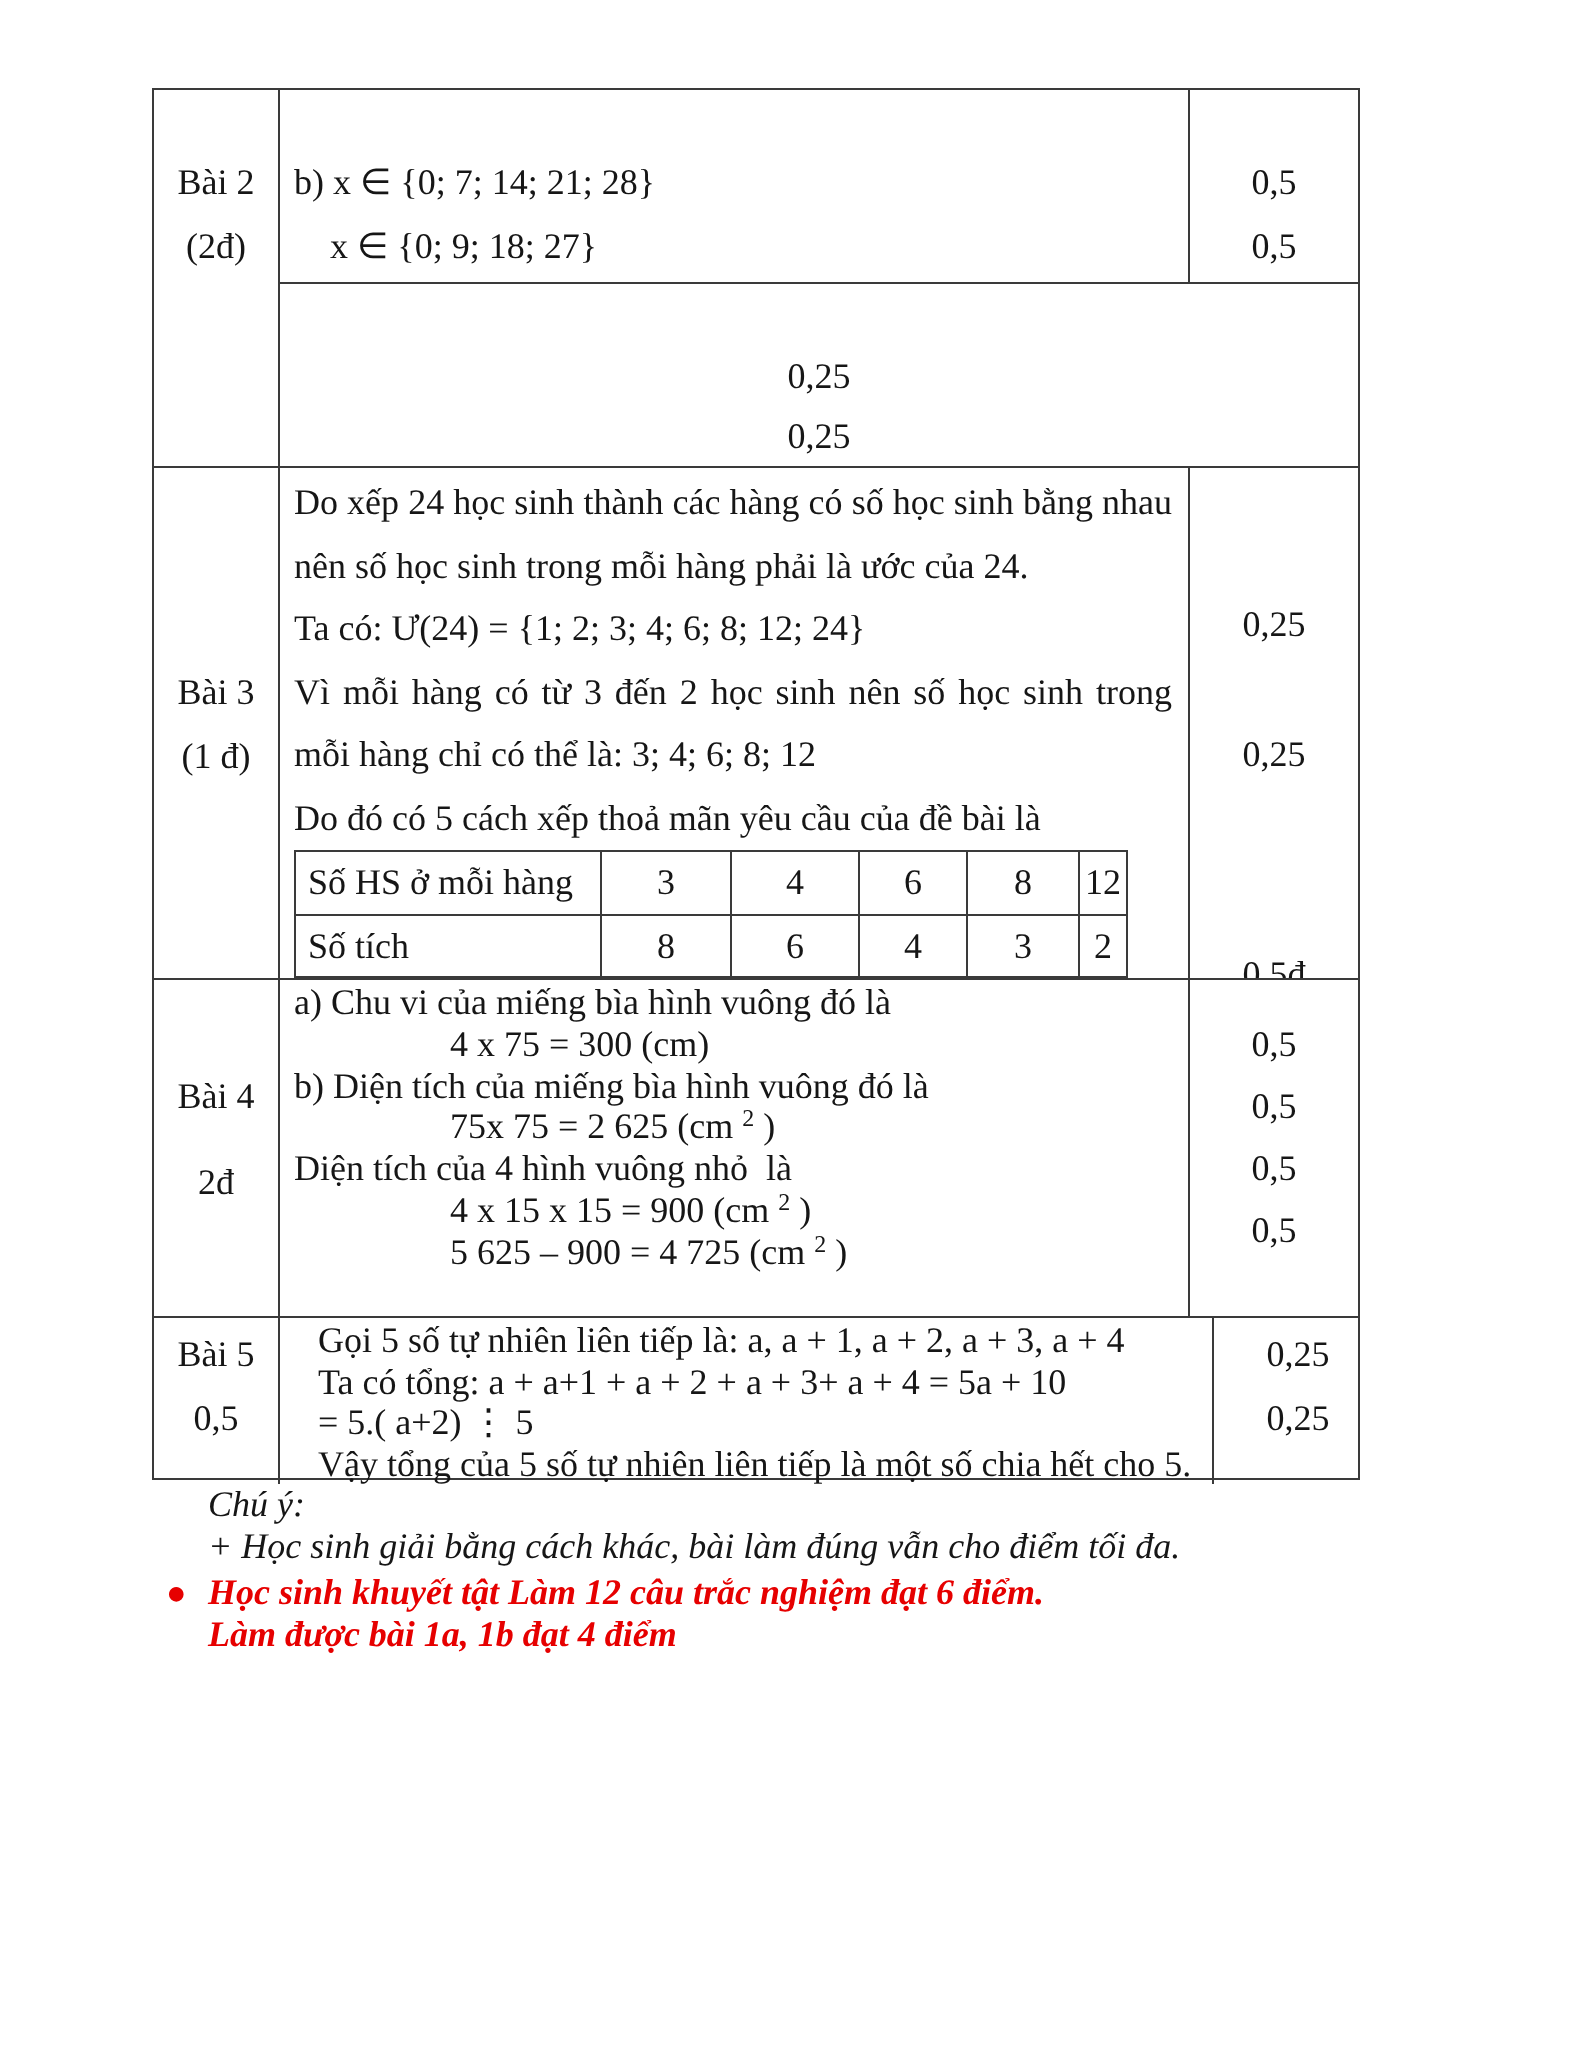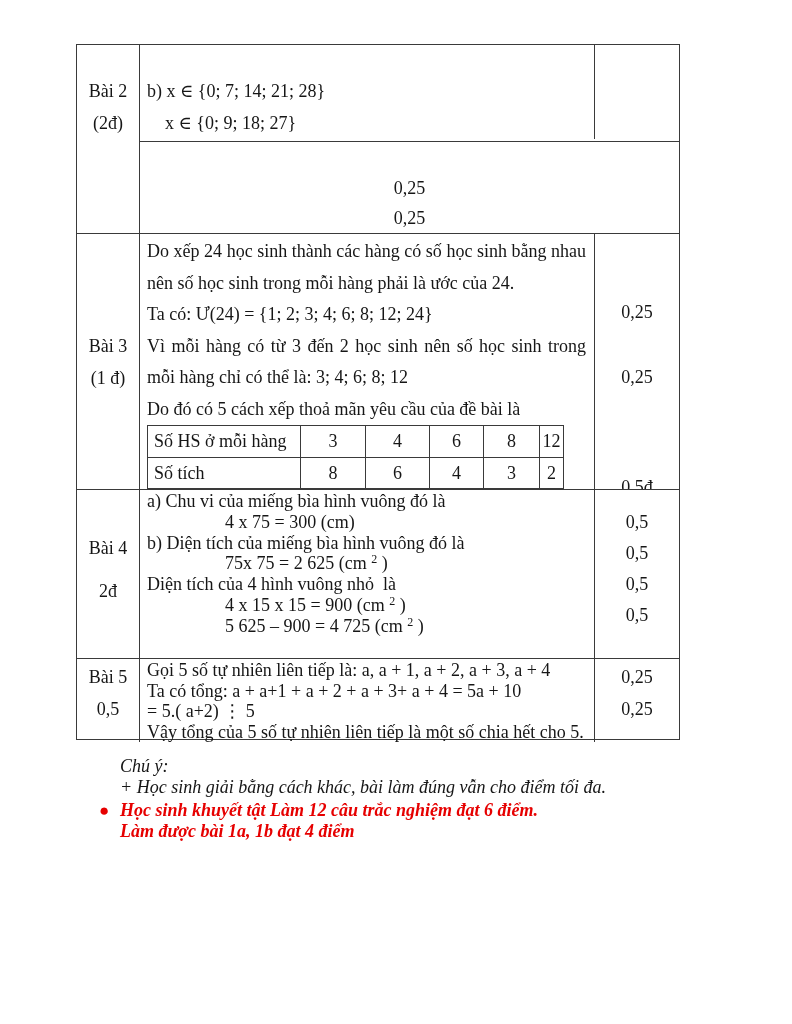--- a/index.html
+++ b/index.html
@@ -9,44 +9,44 @@
     font-family:"Liberation Serif","DejaVu Serif",serif;
     color:var(--text); font-size:18px; overflow:hidden;
   }
   .answer-table {
     position:absolute; left:76px; top:44px; width:604px; height:696px;
     border:1px solid var(--border); box-sizing:border-box;
     display:flex; flex-direction:column;
   }
   .row { display:flex; box-sizing:border-box; flex:none; }
   .row + .row { border-top:1px solid var(--border); }
-  .row-bai2 { height:188px; }
+  .row-bai2 { height:188px;font-family:Liberation Serif, serif; }
   .row-bai3 { height:256px; }
   .row-bai4 { height:169px; }
-  .row-bai5 { flex:1; }
+  .row-bai5 { flex:1;gap:12px; }
   .cell { box-sizing:border-box; }
   .cell-label {
     width:63px; flex:none; border-right:1px solid var(--border);
     text-align:center;
   }
   .cell-content {
     width:455px; flex:none; border-right:1px solid var(--border);
     padding-left:7px; padding-right:8px; overflow:hidden;
   }
   .cell-score { flex:1; text-align:center; overflow:hidden; }
   .line { white-space:pre; }
   .just { white-space:normal; text-align:justify; text-align-last:justify; }
   .indent18 { padding-left:18px; }
   .math-indent { padding-left:78px; }
   sup { font-size:12px; line-height:0; vertical-align:6px; }
 
   
   .row-bai2 .cell-label { padding-top:30px; line-height:32px; }
   .bai2-right { flex:1; display:flex; flex-direction:column; }
-  .subrow { display:flex; box-sizing:border-box;flex-direction:column; }
+  .subrow { display:flex; box-sizing:border-box; }
   .sub-b { height:96px; }
   .sub-c { flex:1; border-top:1px solid var(--border); }
   .sub-b .cell-content { padding-top:30px; line-height:32px; }
   .sub-b .cell-score   { padding-top:30px; line-height:32px; }
   .sub-c .cell-content { padding-top:1px;  line-height:30px; }
   .sub-c .cell-score   { padding-top:31px; line-height:30px; }
 
   
   .row-bai3 .cell-label { padding-top:96px; line-height:32px; }
   .row-bai3 .cell-content { padding-top:2px; line-height:31.5px; }
@@ -72,22 +72,22 @@
   .row-bai4 .cell-content { padding-top:1px; line-height:20.8px; }
   .row-bai4 .cell-score { padding-top:17px; line-height:31px; }
 
   
   .row-bai5 .cell-label { padding-top:2px; line-height:32px; }
   .row-bai5 .cell-content { padding-top:1px; line-height:20.6px; }
   .row-bai5 .cell-score { padding-top:2px; line-height:32px; }
 
   
   .notes {
-    position:absolute; left:120px; top:742px; width:560px;
-    font-style:italic; line-height:21px;margin-top:14px;
+    position:absolute; left:104px; top:742px; width:560px;
+    font-style:italic; line-height:21px;
   }
   .notes-bullets { margin-top:2px; color:var(--red); font-weight:bold; }
   .bullet-line { position:relative; }
   .bullet {
     position:absolute; left:-21px; top:0; color:var(--red);
     font-style:normal; font-size:17px;
   }
 </style>
 </head>
 <body>

